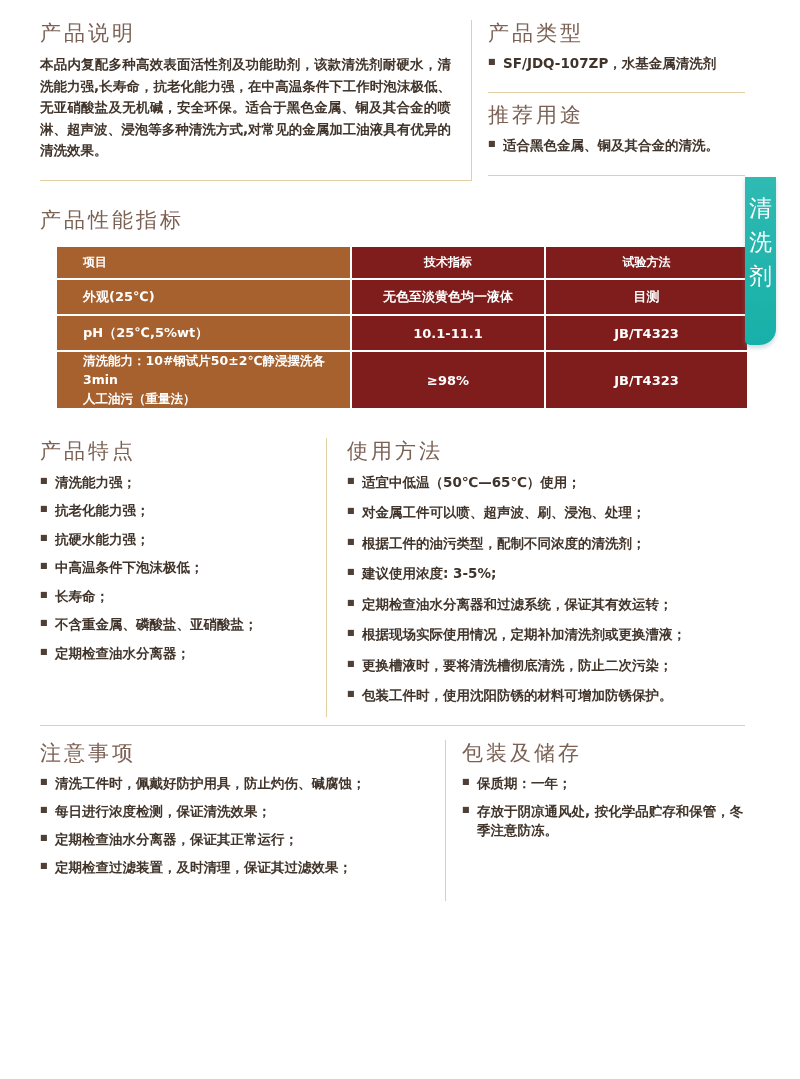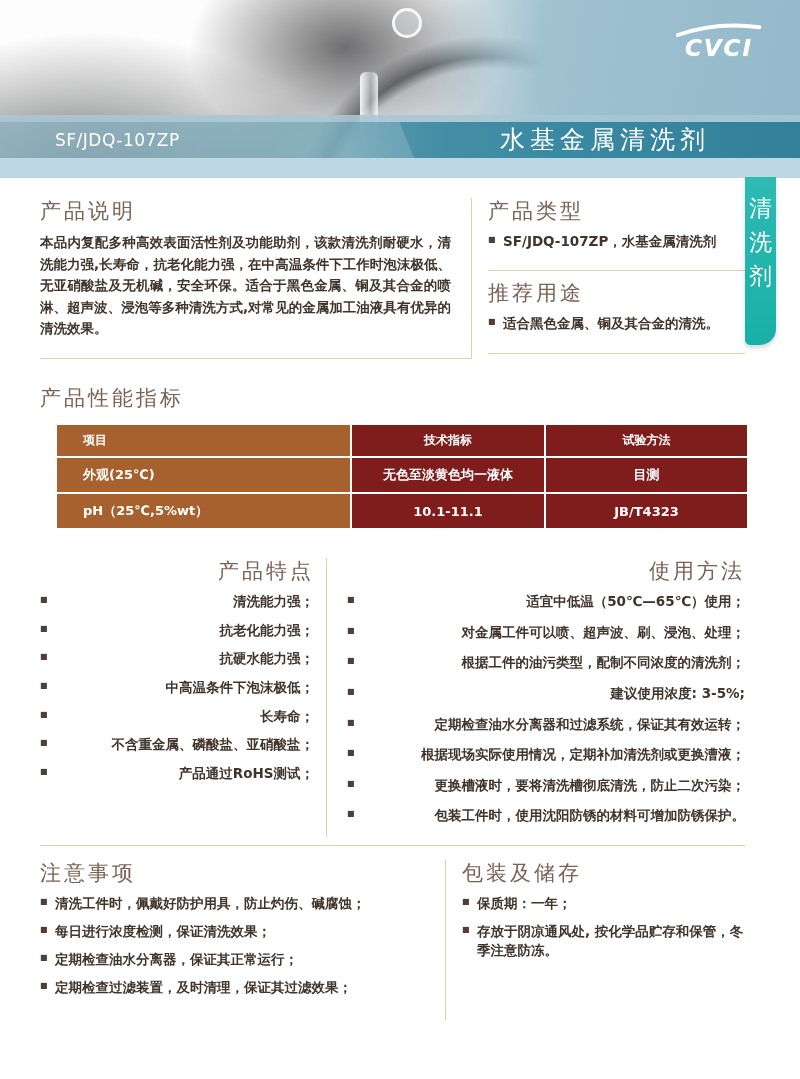--- a/index.html
+++ b/index.html
@@ -66,56 +66,37 @@
   .perf col.c1 { width:293px; } .perf col.c2 { width:192px; } .perf col.c3 { width:201px; }
   .perf th, .perf td { color:#ffffff; font-weight:700; padding:0 8px; }
   .perf th { height:31px; font-size:12px; }
   .perf th.item, .perf td.item { background:#a6612e; text-align:left; padding-left:26px; }
   .perf th.gold, .perf td.gold { background:#7f1d1d; text-align:center; }
   .perf td { height:34px; font-size:13px; }
   .perf tr.last td { height:50px; }
   .perf td.wrap2 { white-space:pre-line; font-size:12.5px; line-height:1.5; padding-left:26px; }
 
   
-  .row2 { margin-top:28px; border-bottom:1px solid #e2d0a4; padding-bottom:8px;text-align:right; }
+  .row2 { margin-top:28px; border-bottom:1px solid #e2d0a4; padding-bottom:8px; }
   .col-feat { width:287px; border-right:1px solid #e2d0a4; padding-right:12px; }
   .col-feat ul.blist li { margin-bottom:9px; }
   .col-method { flex:1; padding-left:20px; }
   .col-method ul.blist li { margin-bottom:11px; }
 
   
   .row3 { margin-top:14px; }
   .col-notes { width:406px; border-right:1px solid #e2d0a4; padding-right:14px; padding-bottom:14px; }
   .col-notes ul.blist li { margin-bottom:8.5px; }
   .col-storage { flex:1; padding-left:16px; }
 </style>
 </head>
 <body>
 
 <div class="page">
 
-  <header class="hero">
-    <div class="hero-bg"></div>
-    <div class="hero-photo">
-      <span class="drop-ring"></span>
-      <span class="drop-stem"></span>
-    </div>
-    <div class="logo">
-      <svg viewBox="0 0 100 20">
-        <path d="M2 17 Q 48 1 97 8" stroke="#ffffff" stroke-width="4.5" fill="none" stroke-linecap="round"></path>
-      </svg>
-      <span class="logo-text">CVCI</span>
-    </div>
-    <div class="band-top"></div>
-    <div class="band-main">
-      <span class="model">SF/JDQ-107ZP</span>
-      <span class="band-title">水基金属清洗剂</span>
-    </div>
-    <div class="band-sub"></div>
-  </header>
 
   <aside class="side-tab">
     <span>清</span>
     <span>洗</span>
     <span>剂</span>
   </aside>
 
   <main class="content">
 
     <div class="row row1">
@@ -156,35 +137,41 @@
         <tr>
           <td class="item">外观(25℃)</td>
           <td class="gold">无色至淡黄色均一液体</td>
           <td class="gold">目测</td>
         </tr>
         <tr>
           <td class="item">pH（25℃,5%wt）</td>
           <td class="gold">10.1-11.1</td>
           <td class="gold">JB/T4323</td>
         </tr>
+        <tr class="last">
+          <td class="item wrap2">清洗能力：10#钢试片50±2℃静浸摆洗各3min
+人工油污（重量法）</td>
+          <td class="gold">≥98%</td>
+          <td class="gold">JB/T4323</td>
+        </tr>
       </tbody>
         </table>
     </section>
 
     <div class="row row2">
       <section class="col-feat">
         <h2 class="sec">产品特点</h2>
         <ul class="blist">
           <li>清洗能力强；</li>
           <li>抗老化能力强；</li>
           <li>抗硬水能力强；</li>
           <li>中高温条件下泡沫极低；</li>
           <li>长寿命；</li>
           <li>不含重金属、磷酸盐、亚硝酸盐；</li>
-          <li>产品通过RoHS测试；</li>
+          <li>定期检查油水分离器；</li>
         </ul>
       </section>
       <section class="col-method">
         <h2 class="sec">使用方法</h2>
         <ul class="blist">
           <li>适宜中低温（50℃—65℃）使用；</li>
           <li>对金属工件可以喷、超声波、刷、浸泡、处理；</li>
           <li>根据工件的油污类型，配制不同浓度的清洗剂；</li>
           <li>建议使用浓度: 3-5%;</li>
           <li>定期检查油水分离器和过滤系统，保证其有效运转；</li>

